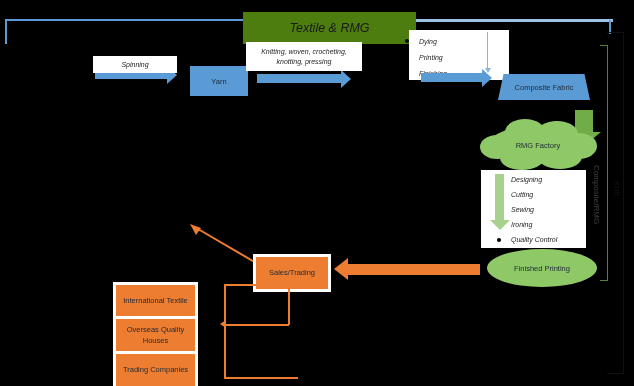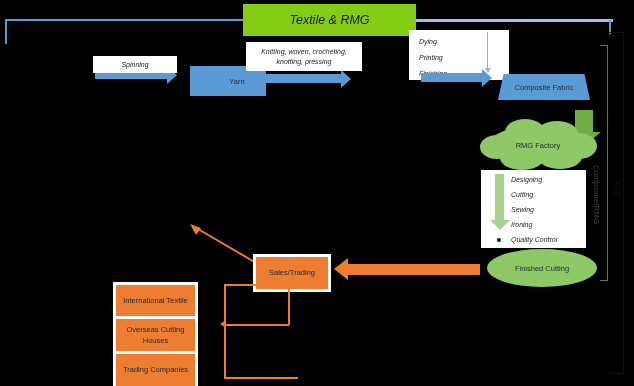--- a/index.html
+++ b/index.html
@@ -2,39 +2,39 @@
 <html><head>
 <meta charset="utf-8">
 <style>
   html,body{margin:0;padding:0;background:#000;}
   #stage{position:relative;width:634px;height:386px;background:#000;
          font-family:"Liberation Sans",sans-serif;overflow:hidden;}
   .abs{position:absolute;}
   .ctr{display:flex;align-items:center;justify-content:center;text-align:center;}
 
   
-  #title{left:243px;top:4px;width:173px;height:32px;background:#84cc16;color:#1a1a1a;
+  #title{left:243px;top:12px;width:173px;height:32px;background:#4d7c0f;color:#1a1a1a;
          font-style:italic;font-size:12.5px;}
   
   #titleRule{left:5px;top:19px;width:606px;height:2px;background:#5b9bd5;}
   #titleRuleSoft{left:258px;top:19px;width:355px;height:3px;background:#9dc3e6;}
   
   #blueLeftDrop{left:5px;top:20px;width:1.5px;height:24px;background:#5b9bd5;}
   #blueRightDrop{left:609px;top:20px;width:1.5px;height:14px;background:#5b9bd5;}
 
   
   #cotton{left:6px;top:55px;width:77px;height:62px;border-radius:7px;
           background:linear-gradient(180deg,#fcd169 0%,#fcd974 52%,#fff000 70%,#fff000 100%);
           color:#262626;font-size:8px;}
   #cotton span{margin-bottom:20px;}
   #cottonMark{left:22px;top:99px;width:44px;height:9px;font-size:6px;color:#c0392b;
               letter-spacing:-.5px;opacity:.85;}
 
   
-  .bluebox{background:#5b9bd5;color:#1f2937;font-size:7.5px;padding-left:18px;}
+  .bluebox{background:#5b9bd5;color:#1f2937;font-size:7.5px;}
   #yarn{left:190px;top:66px;width:58px;height:30px;}
   #greyfab{left:356px;top:64px;width:58px;height:30px;}
 
   
   #finfab{left:498px;top:74px;width:92px;height:26px;background:#5b9bd5;
           clip-path:polygon(6% 0,94% 0,100% 100%,0 100%);color:#1f2937;font-size:7.5px;}
 
   
   .plate{background:#fff;color:#262626;font-style:italic;}
   #spinLbl{left:93px;top:56px;width:84px;height:17px;font-size:7px;}
@@ -173,21 +173,21 @@
   <div class="abs" id="procPlate">
     <div class="pl" style="top:6px"><b></b><span>Designing</span></div>
     <div class="pl" style="top:21px"><b></b><span>Cutting</span></div>
     <div class="pl" style="top:36px"><b></b><span>Sewing</span></div>
     <div class="pl" style="top:51px"><b></b><span>Ironing</span></div>
     <div class="pl" style="top:66px"><b></b><span>Quality Control</span></div>
   </div>
   <div class="abs" id="procArrow"></div>
 
   <div class="abs ctr" id="finGarment">
-    <span>Finished Cutting</span>
+    <span>Finished Printing</span>
   </div>
 
   <div class="abs" id="greenBr"></div>
   <div class="abs" id="greenBrT"></div>
   <div class="abs" id="greenBrB"></div>
   <div class="abs ctr" id="lblComposite">Composite/RMG</div>
   <div class="abs" id="blackBr"></div>
   <div class="abs" id="blackBrT"></div>
   <div class="abs" id="blackBrB"></div>
   <div class="abs ctr" id="lblKnit">Knit</div>
@@ -201,21 +201,21 @@
     </svg>
   </div>
 
   <div class="abs ctr obox" id="salesExp">
     <span>Sales/Trading</span>
   </div>
   <div class="abs ctr obox" id="intlBrands">
     <span>International Textile</span>
   </div>
   <div class="abs ctr obox" id="overseas">
-    <span>Overseas Cutting Houses</span>
+    <span>Overseas Quality Houses</span>
   </div>
   <div class="abs ctr obox" id="trading">
     <span>Trading Companies</span>
   </div>
 
   <div class="abs oline" id="oV1"></div>
   <div class="abs oline" id="oH1"></div>
   <div class="abs oline" id="oV2"></div>
   <div class="abs oline" id="oH2"></div>
   <div class="abs oline" id="oH3"></div>

